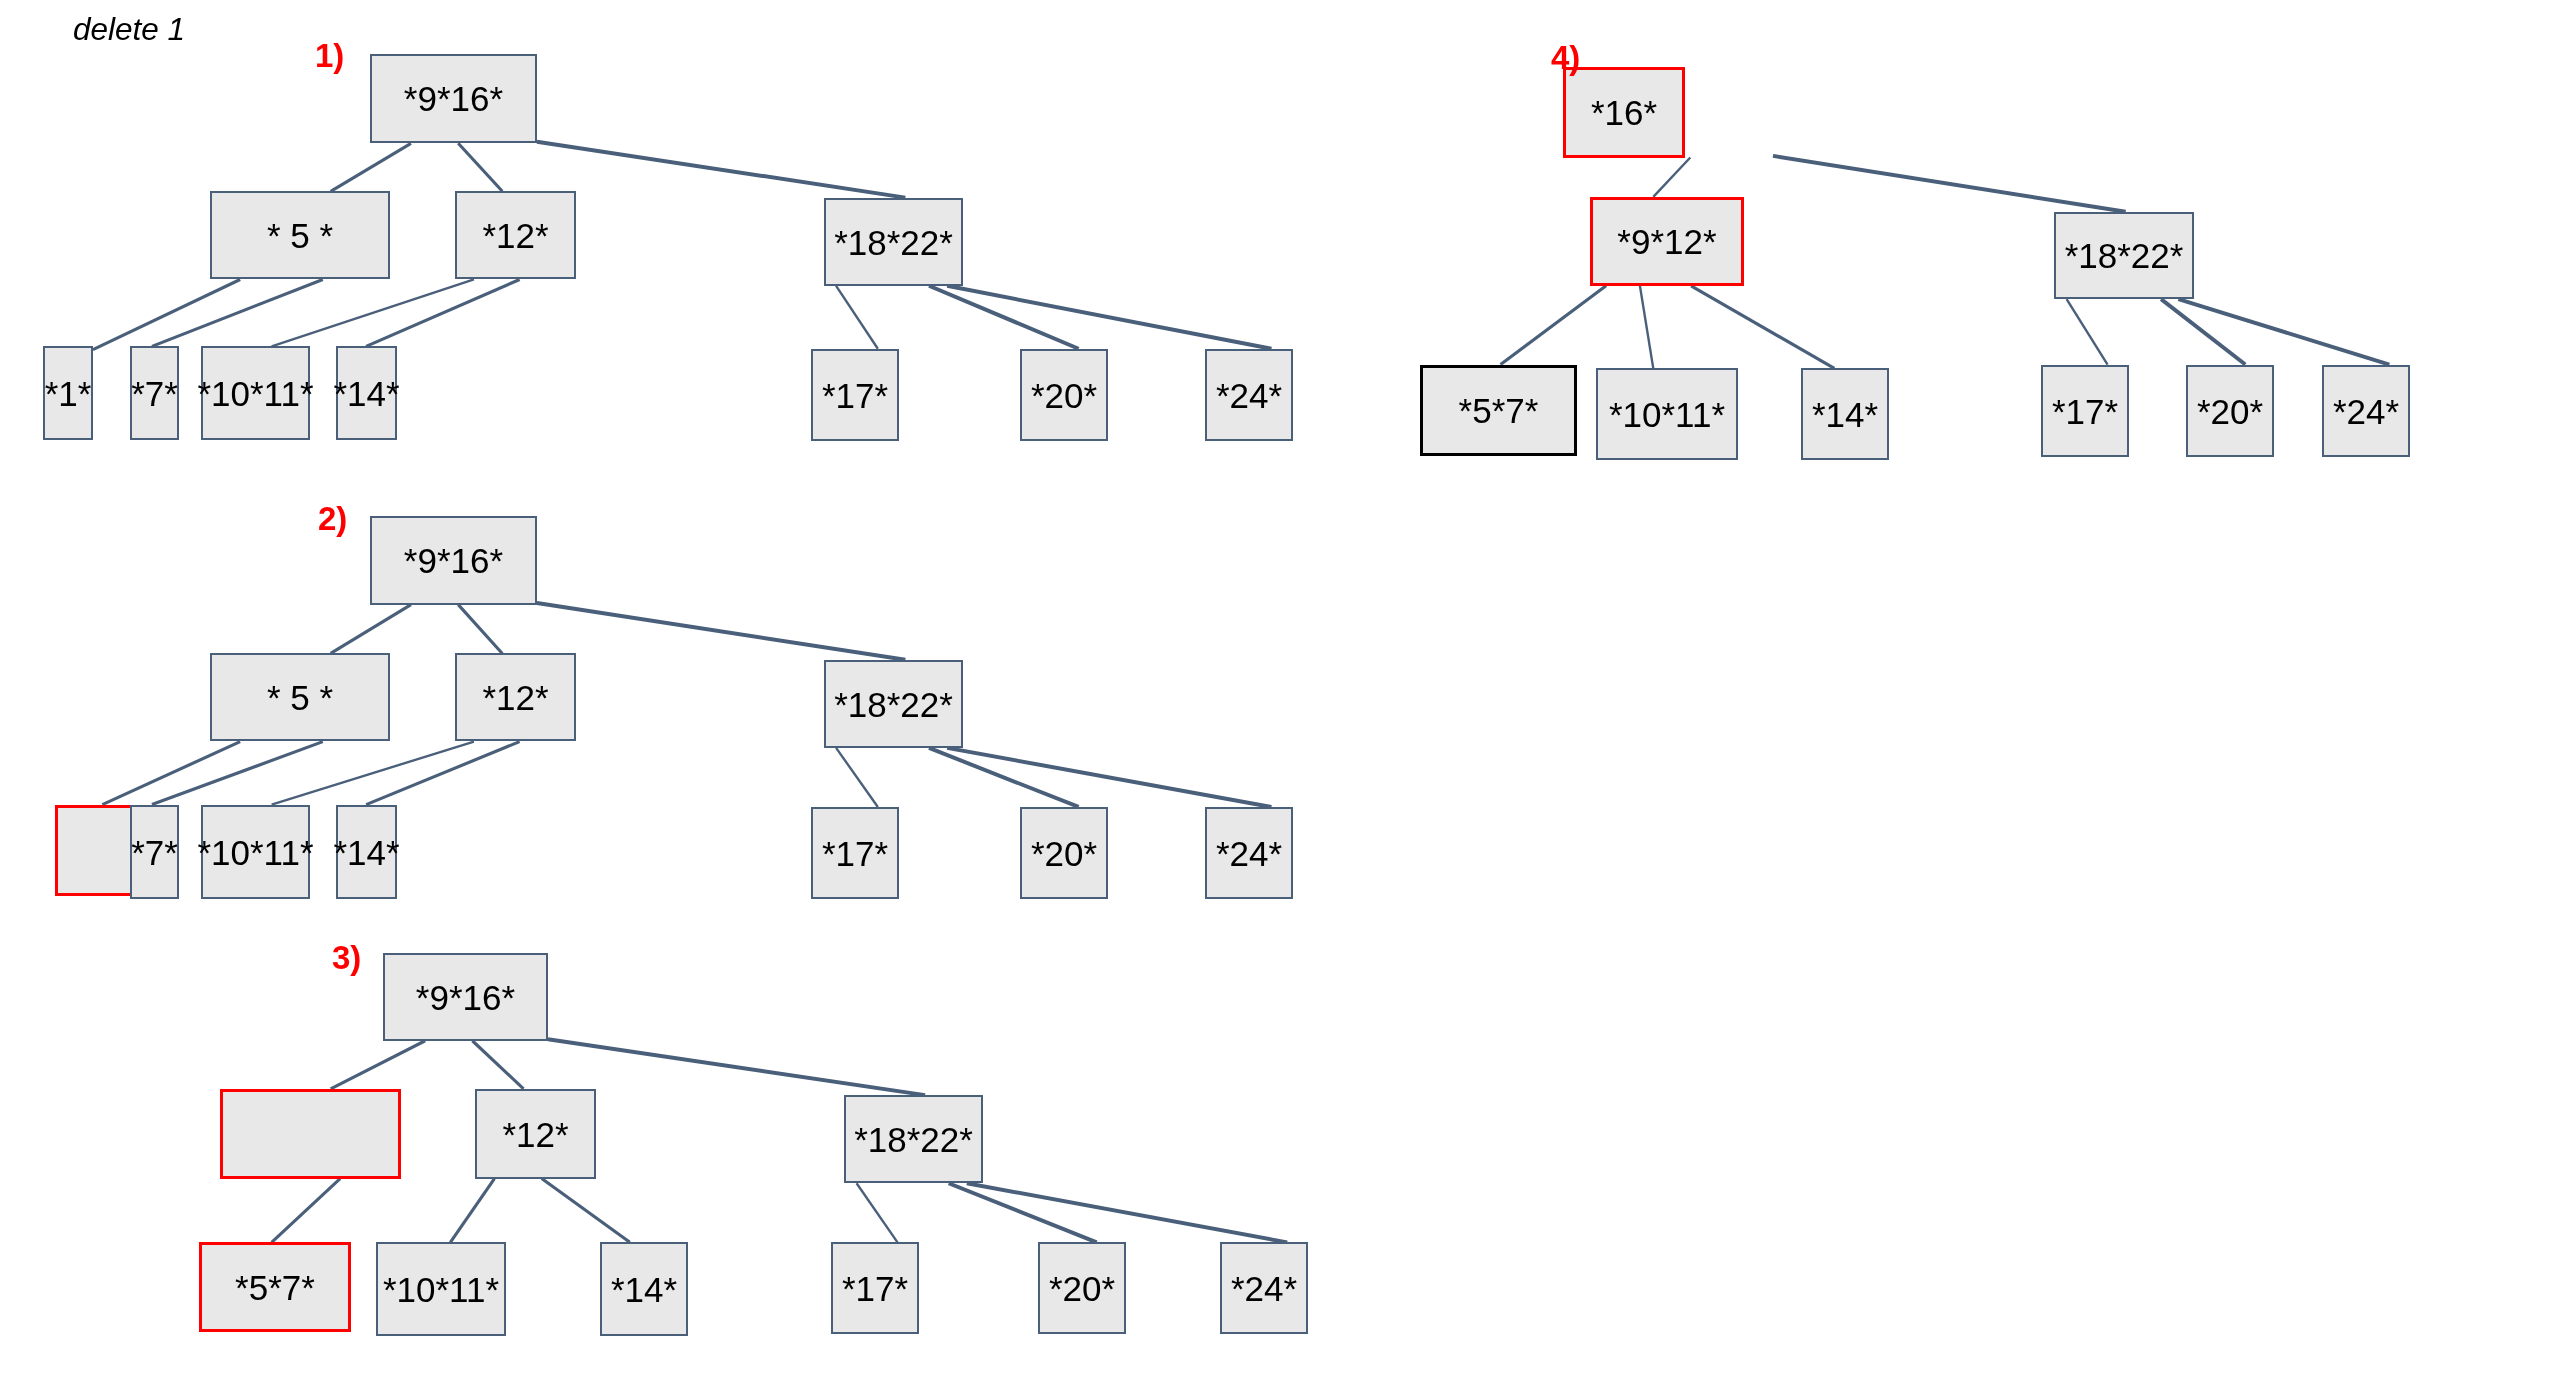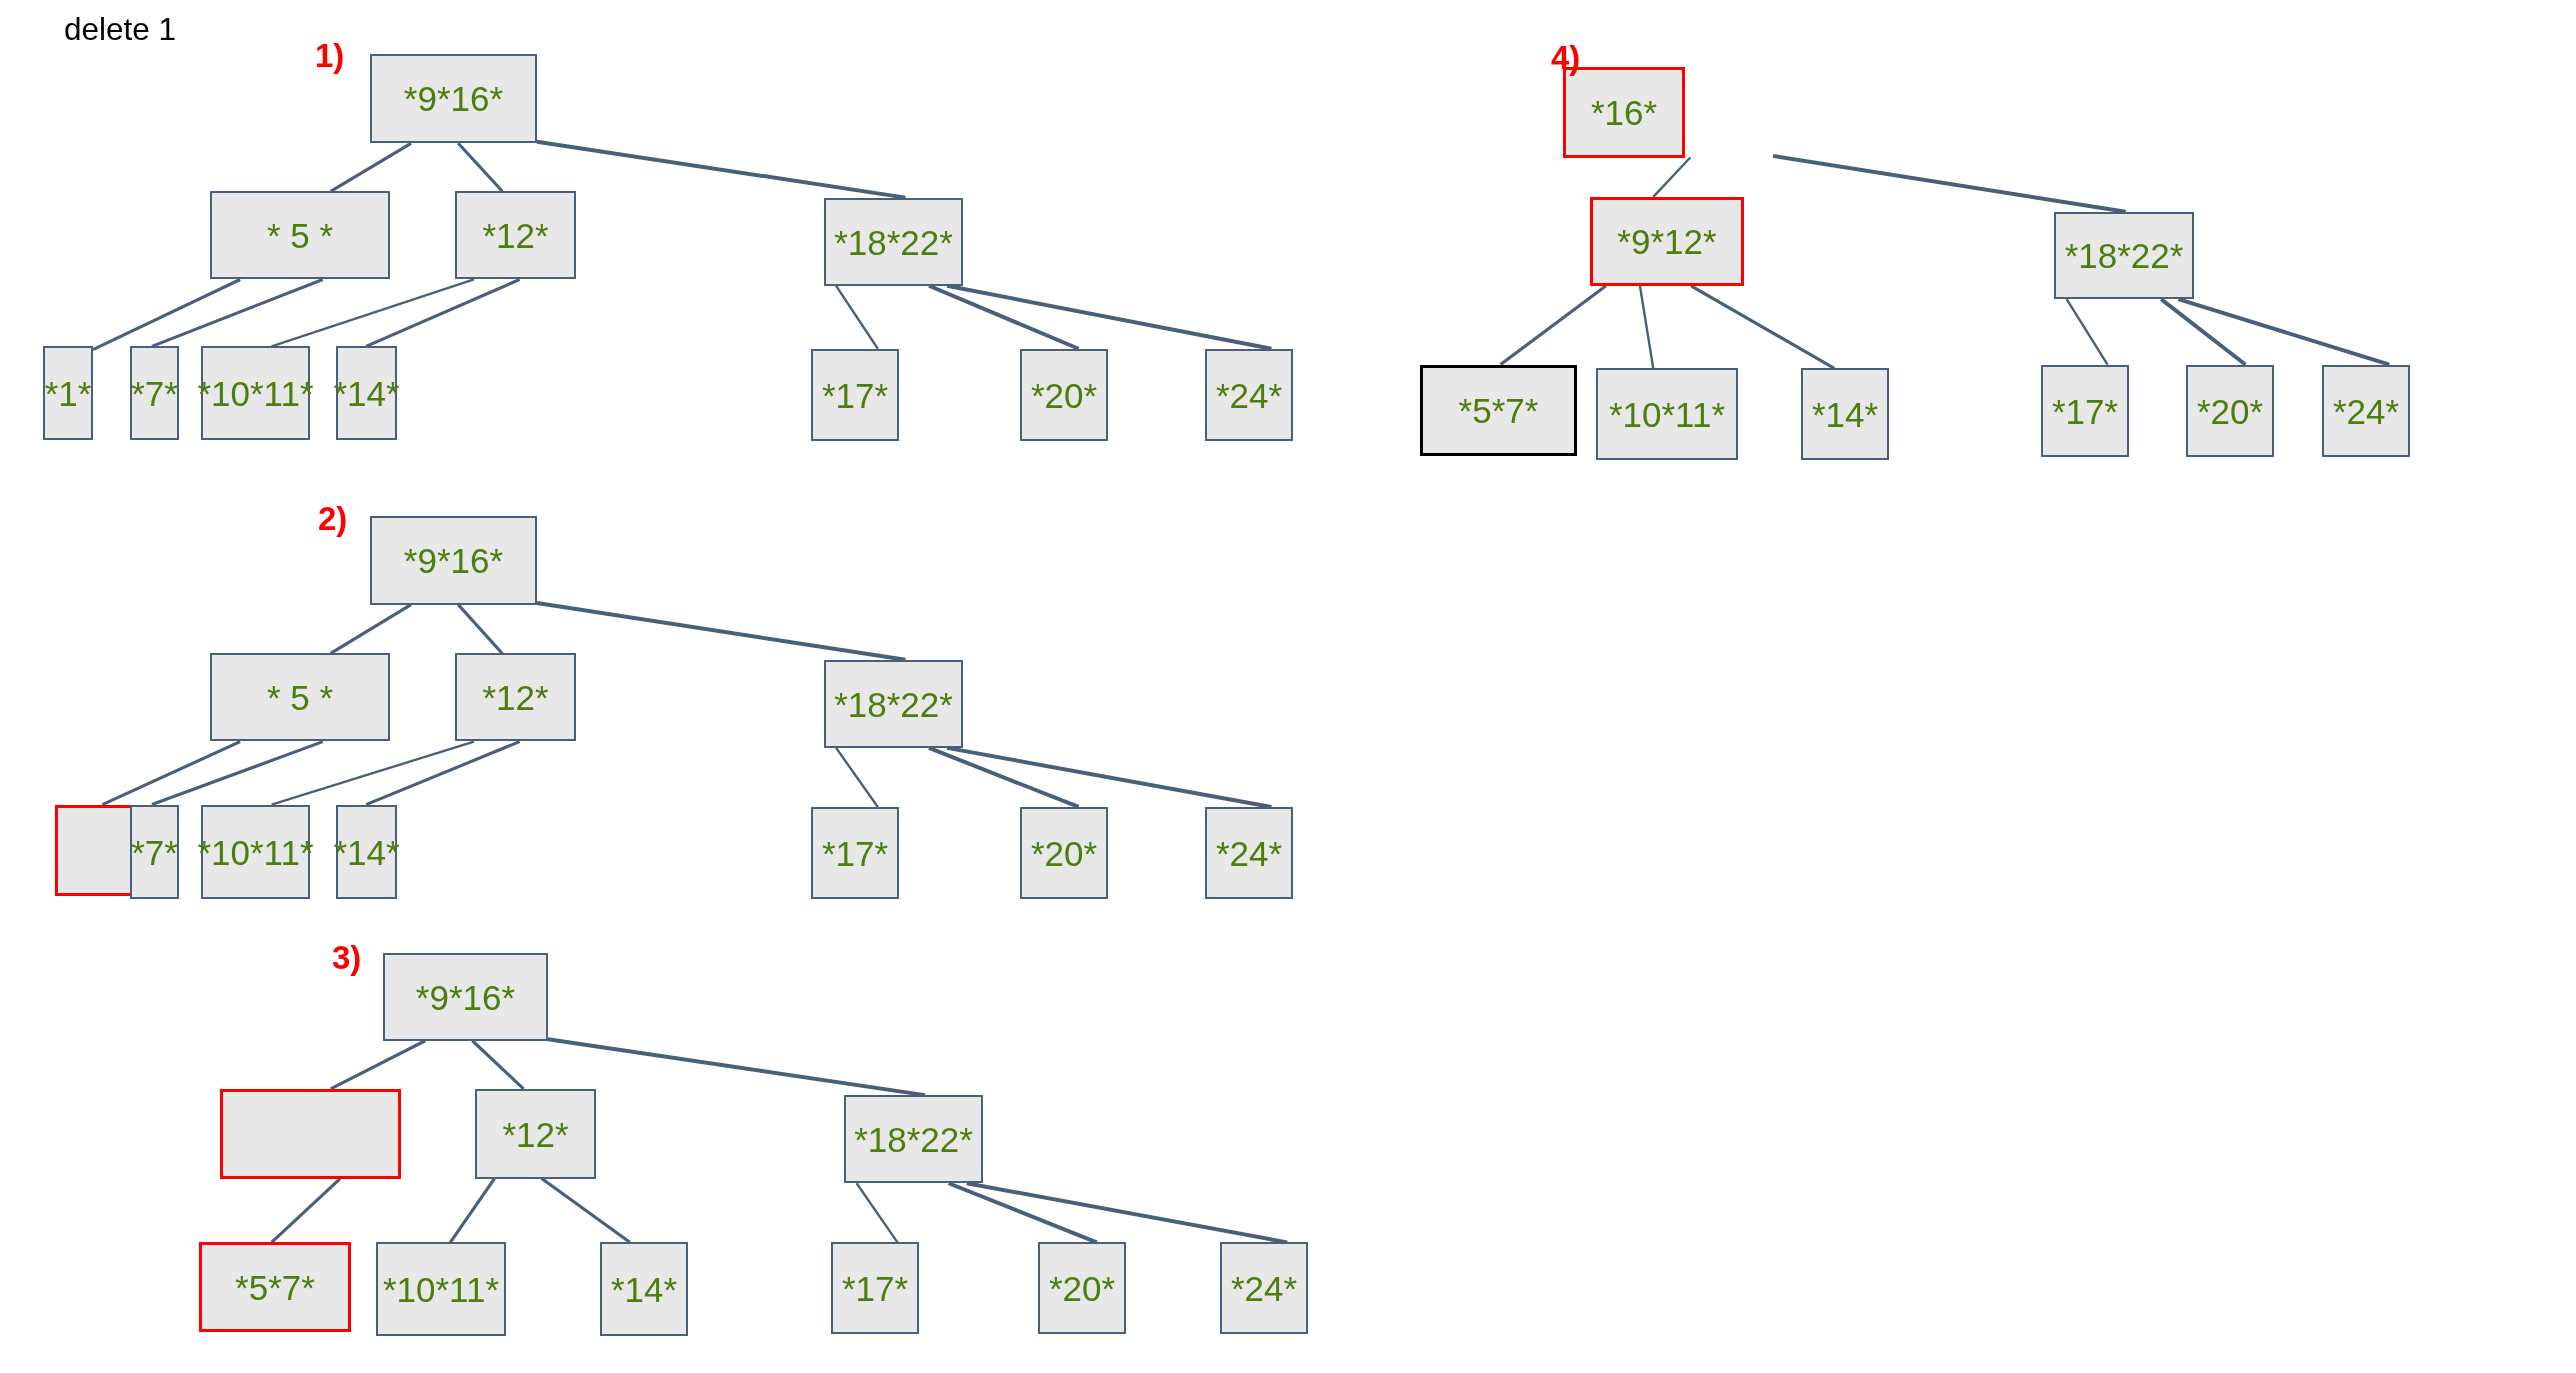--- a/index.html
+++ b/index.html
@@ -24,21 +24,21 @@
     pointer-events: none;
   }
   .node {
     position: absolute;
     box-sizing: border-box;
     background: #e8e8e8;
     border: 2.4px solid #4a5f7a;
     display: flex;
     align-items: center;
     justify-content: center;
-    color: #4d7c0f;
+    color: #000000;
     font-size: 35px;
     line-height: 1;
     letter-spacing: 0px;
     white-space: nowrap;
     z-index: 2;
   }
   .node.red {
     border-color: #ff0000;
     border-width: 3.9px;
   }
@@ -100,21 +100,21 @@
       <line x1="2147" y1="200" x2="2100" y2="250" stroke="#4a5f7a" stroke-width="3"></line>
       <line x1="2252" y1="198" x2="2700" y2="269" stroke="#4a5f7a" stroke-width="5"></line>
       <line x1="2040" y1="363" x2="1906" y2="463" stroke="#4a5f7a" stroke-width="4"></line>
       <line x1="2083" y1="363" x2="2100" y2="468" stroke="#4a5f7a" stroke-width="3"></line>
       <line x1="2148" y1="363" x2="2330" y2="468" stroke="#4a5f7a" stroke-width="4"></line>
       <line x1="2625" y1="380" x2="2677" y2="463" stroke="#4a5f7a" stroke-width="3"></line>
       <line x1="2745" y1="380" x2="2852" y2="463" stroke="#4a5f7a" stroke-width="5"></line>
       <line x1="2767" y1="380" x2="3035" y2="463" stroke="#4a5f7a" stroke-width="5"></line>
     </svg>
 
-  <div class="caption" id="caption-delete-1" style="left:64px; top:14px;">delete 1</div>
+  <div class="caption" id="caption-delete-1" style="left:73px; top:14px;font-style:italic;">delete 1</div>
 
   <div id="step-labels">
       <div class="step-label" style="left: 315px; top: 39px;">1)</div>
       <div class="step-label" style="left: 318px; top: 502px;">2)</div>
       <div class="step-label" style="left: 332px; top: 941px;">3)</div>
       <div class="step-label" style="left: 1551px; top: 41px;">4)</div>
     </div>
   <div id="nodes">
       <div class="node" style="left: 370px; top: 54px; width: 167px; height: 89px;">*9*16*</div>
       <div class="node" style="left: 210px; top: 191px; width: 180px; height: 88px;">* 5 *</div>

